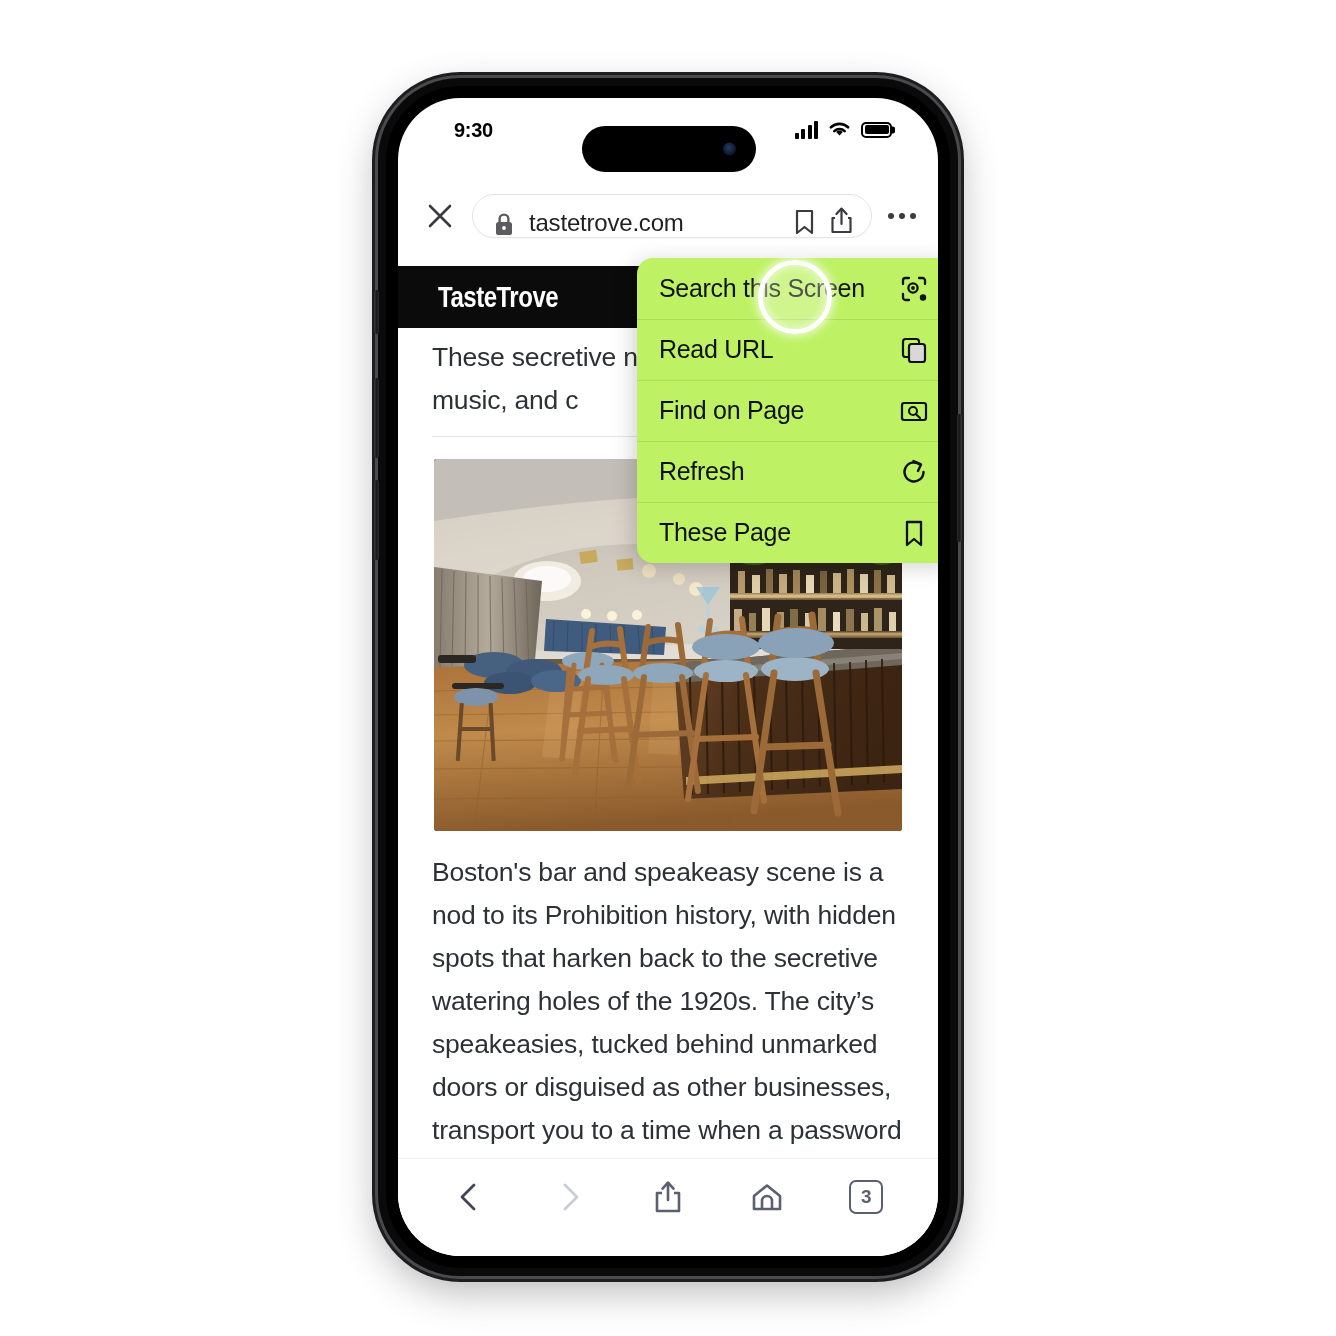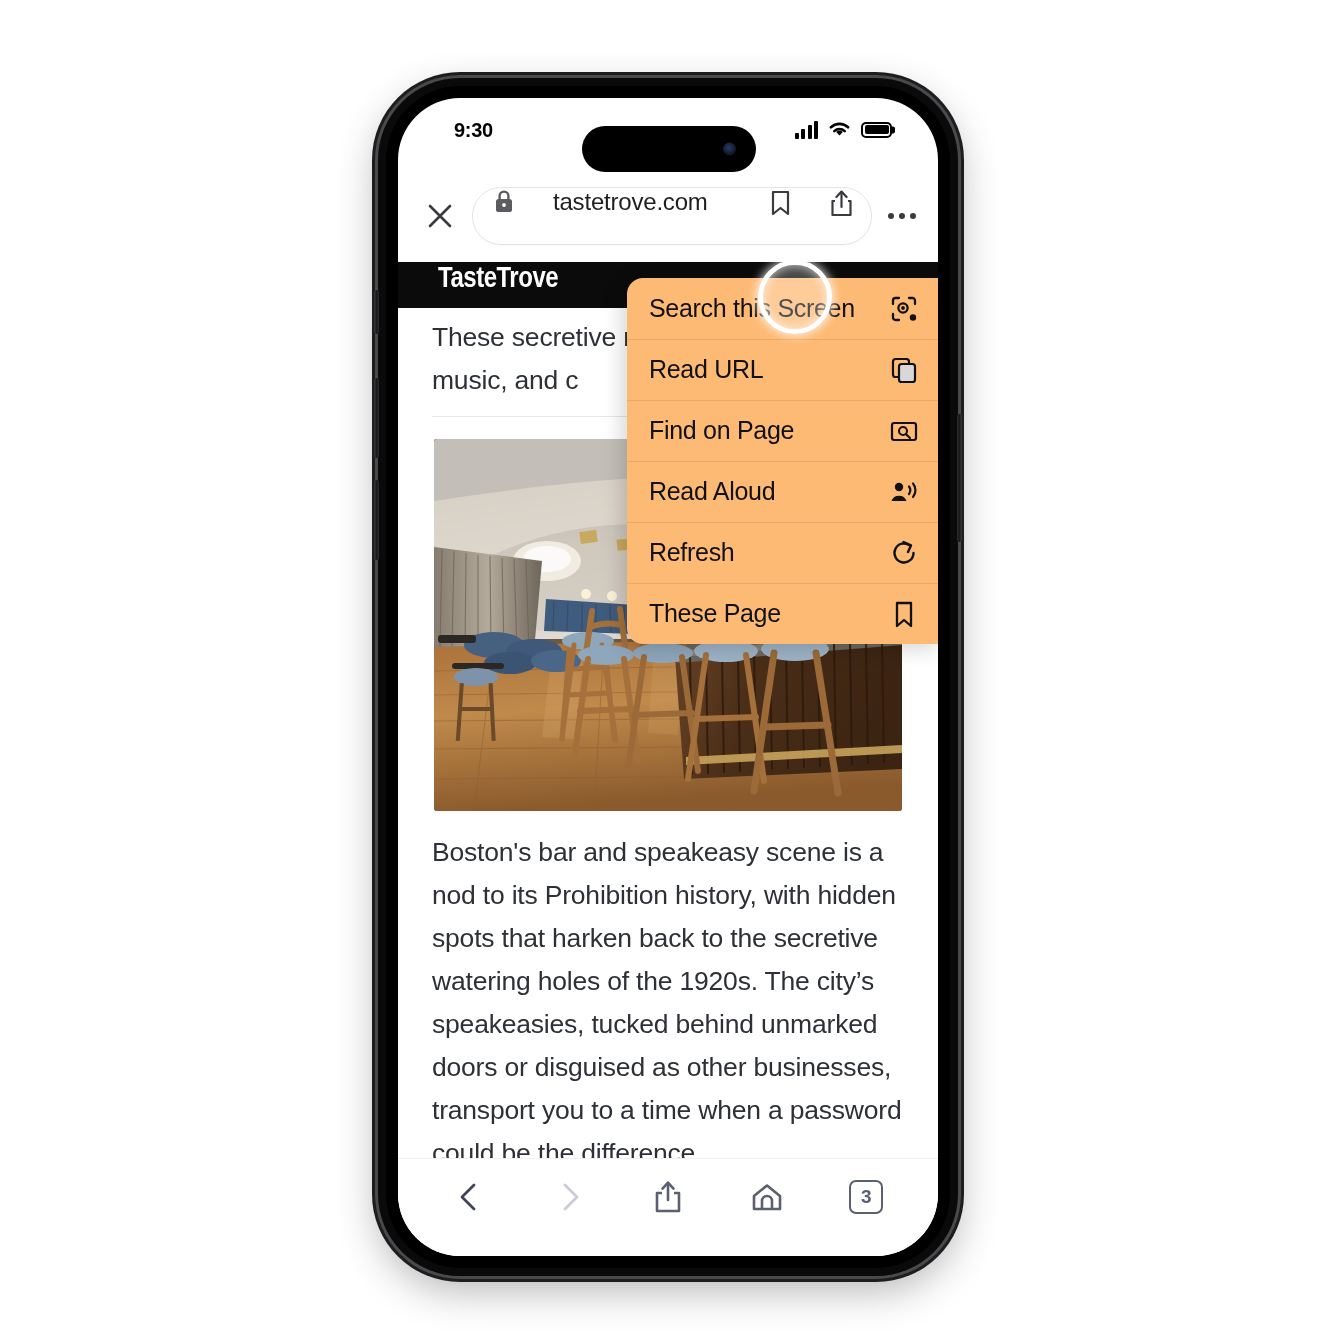--- a/index.html
+++ b/index.html
@@ -100,29 +100,28 @@
     display: flex; align-items: center;
     padding: 0 14px;
     z-index: 5;
   }
   #close-tab-btn {
     width: 44px; height: 44px; flex: 0 0 44px;
     display: flex; align-items: center; justify-content: center;
     margin-left: 6px;
   }
   #url-pill {
-    flex: 1 1 auto; height: 58px;
+    flex: 1 1 auto; height: 44px;
     margin: 0 8px 0 10px;
     border: 1.5px solid #e4e4e7;
     border-radius: 30px;
     background: #fff;
-    display: flex; align-items: flex-start;
+    display: flex; align-items: flex-end;
     padding: 0 16px 0 20px;
     box-shadow: 0 1px 2px rgba(0,0,0,0.03);
-    gap: 24px;
   }
   #url-text {
     flex: 1 1 auto;
     font-size: 24px; color: #1f1f22;
     margin-left: 14px;
     letter-spacing: -0.2px;
     white-space: nowrap; overflow: hidden;
   }
   .pill-icon { flex: 0 0 auto; margin-left: 10px; display:flex; align-items:center; }
   #overflow-btn {
@@ -130,21 +129,21 @@
     display: flex; align-items: center; justify-content: center;
     gap: 5px;
   }
   #overflow-btn i {
     width: 6px; height: 6px; border-radius: 50%; background: #3b3b3f;
     display: block;
   }
 
   
   #page-content {
-    position: absolute; left: 0; top: 148px;
+    position: absolute; left: 0; top: 168px;
     width: 540px; height: 930px;
     background: #fff; overflow: hidden;
   }
   #site-header {
     height: 62px; background: #0b0b0b;
     display: flex; align-items: center;
     padding-left: 40px;
   }
   #site-logo {
     color: #fff; font-size: 30px; font-weight: 700;
@@ -198,28 +197,27 @@
   #tab-count-box {
     width: 34px; height: 34px;
     border: 2.5px solid #5a5f72; border-radius: 7px;
     display: flex; align-items: center; justify-content: center;
     font-size: 19px; font-weight: 600; color: #5a5f72;
   }
 
   
   #context-menu {
     position: absolute;
-    left: 229px; top: 160px;
+    left: 239px; top: 160px;
     width: 314px;
-    background: #fdba74;
+    background: #bef264;
     border-radius: 16px 0 0 16px;
     box-shadow: -4px 4px 22px rgba(0,0,0,0.18);
     z-index: 20;
     overflow: hidden;
-    margin-top: 20px;
   }
   .menu-item {
     height: 61px;
     display: flex; align-items: center;
     padding: 0 22px 0 22px;
     position: relative;
   }
   .menu-item + .menu-item::before {
     content: ""; position: absolute; left: 0; right: 0; top: 0;
     height: 1px; background: rgba(0,0,0,0.09);
@@ -626,31 +624,20 @@
         <span class="menu-label">Find on Page</span>
         <span class="menu-icon">
           <svg width="30" height="30" viewBox="0 0 30 30">
             <rect x="3" y="7" width="24" height="17" rx="2.2" stroke="#111" stroke-width="2.2" fill="none"></rect>
             <circle cx="14" cy="15" r="4" stroke="#111" stroke-width="2.1" fill="none"></circle>
             <path d="M17 18.2 L21 22" stroke="#111" stroke-width="2.2" stroke-linecap="round"></path>
           </svg>
         </span>
       </div>
 
-      <div class="menu-item">
-        <span class="menu-label">Read Aloud</span>
-        <span class="menu-icon">
-          <svg width="30" height="30" viewBox="0 0 30 30">
-            <circle cx="10" cy="10" r="4.2" fill="#111"></circle>
-            <path d="M2.5 24 A8 8 0 0 1 17.5 24 Z" fill="#111"></path>
-            <path d="M20 9.5 A6.4 6.4 0 0 1 20 17" stroke="#111" stroke-width="2.2" fill="none" stroke-linecap="round"></path>
-            <path d="M24 6.5 A10.5 10.5 0 0 1 24 20" stroke="#111" stroke-width="2.2" fill="none" stroke-linecap="round"></path>
-          </svg>
-        </span>
-      </div>
 
       <div class="menu-item">
         <span class="menu-label">Refresh</span>
         <span class="menu-icon">
           <svg width="30" height="30" viewBox="0 0 30 30">
             <path d="M24.5 15 A9.5 9.5 0 1 1 21 7.6" stroke="#111" stroke-width="2.4" fill="none" stroke-linecap="round"></path>
             <path d="M14.5 4 L22 7.4 L19 14" stroke="#111" stroke-width="2.4" fill="none" stroke-linecap="round" stroke-linejoin="round"></path>
           </svg>
         </span>
       </div>

